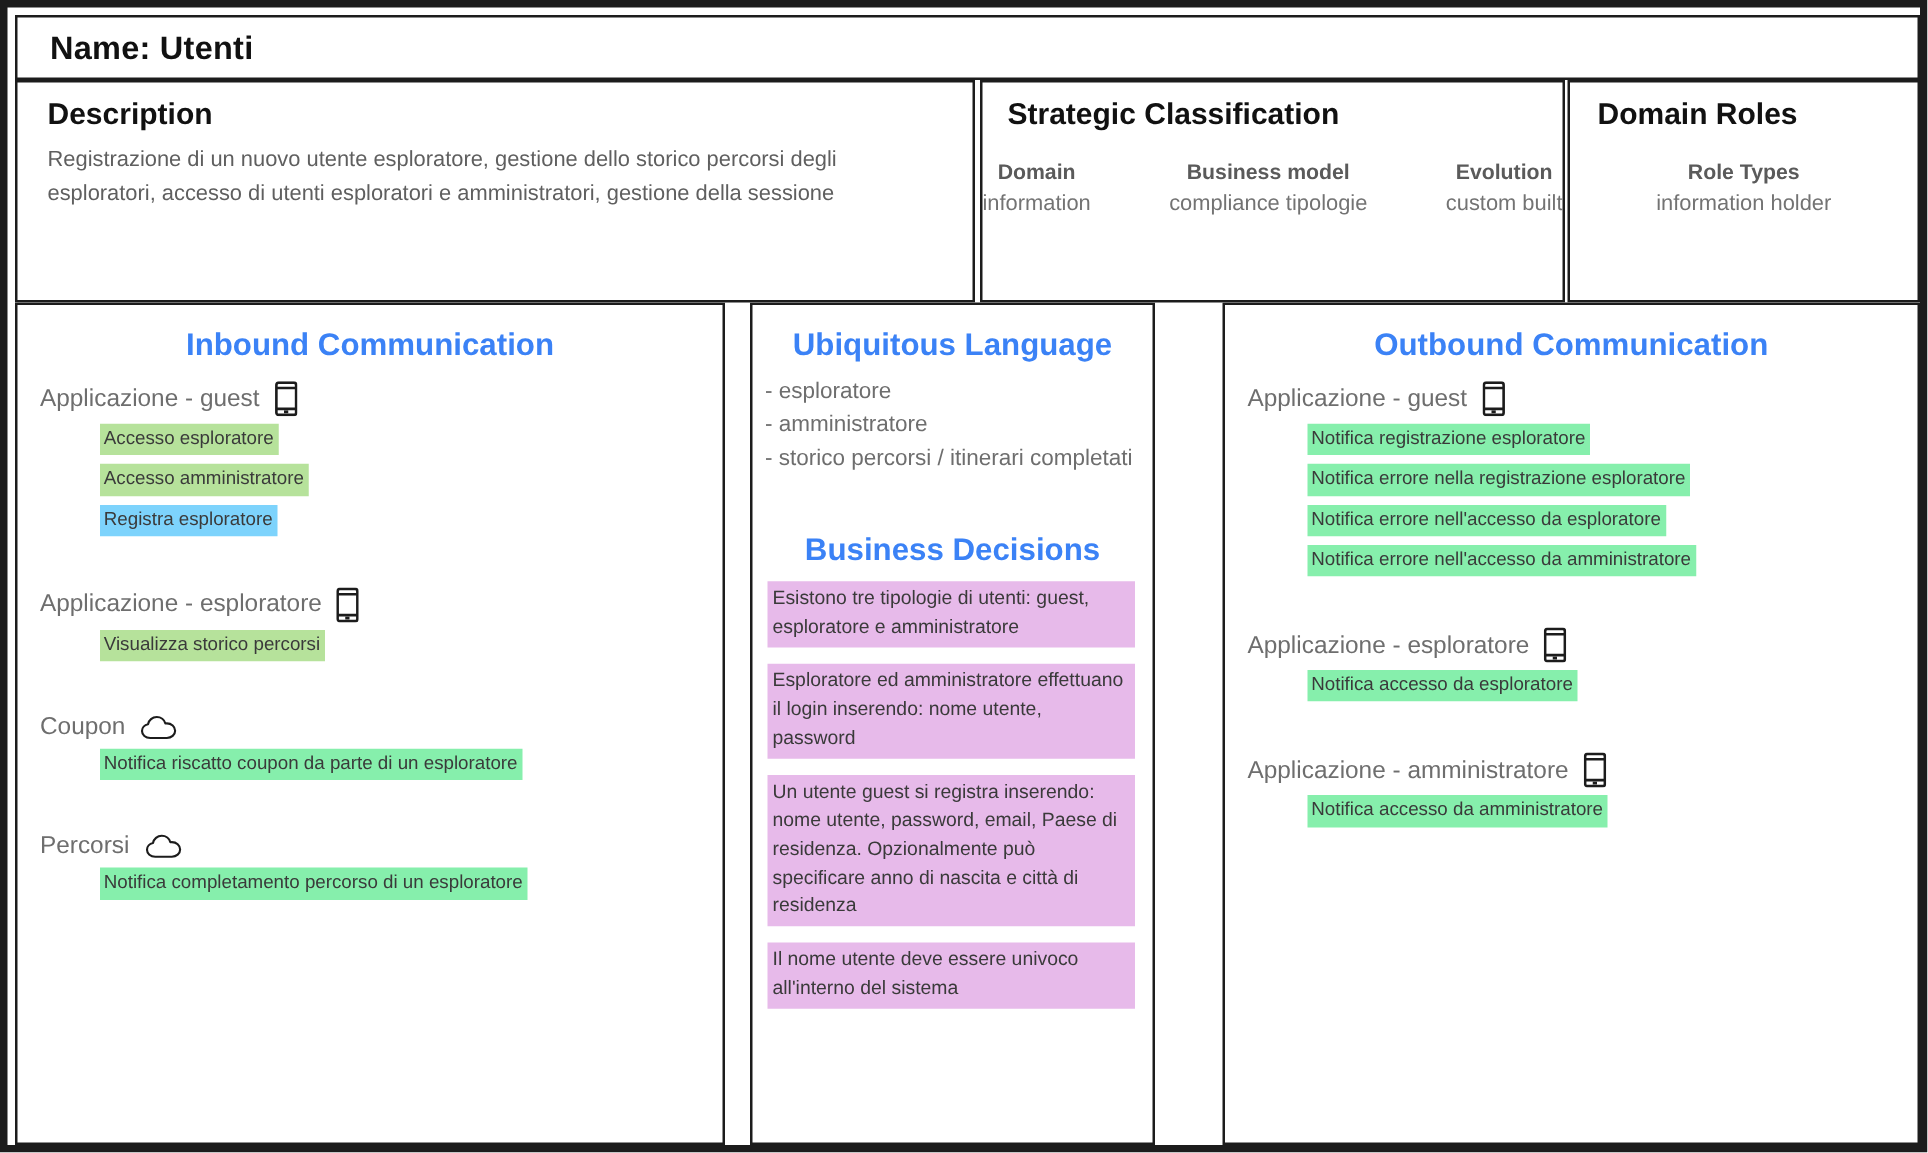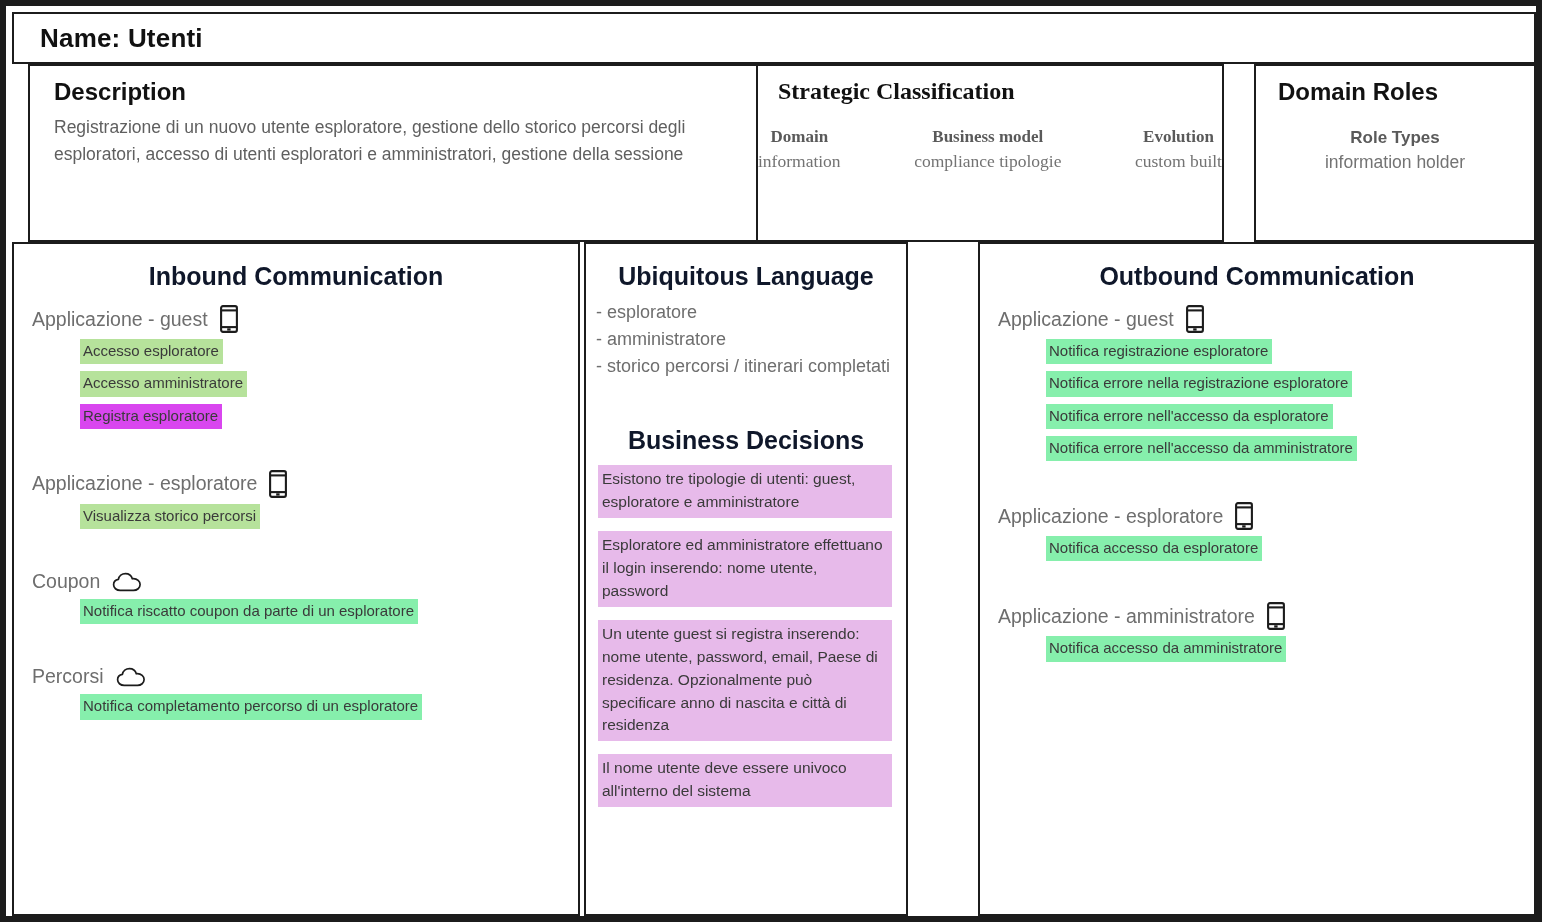--- a/index.html
+++ b/index.html
@@ -27,22 +27,22 @@
     display: flex; align-items: center;
   }
   .name-title {
     font-size: 26px; font-weight: bold; color: #111;
     padding-left: 26px; letter-spacing: .2px;
   }
 
   
   .row2 { position: absolute; left: 6px; top: 58px; width: 1524px; height: 178px; }
   .cell { position: absolute; border: 2px solid #1c1c1c; background: #fff; top: 0; height: 178px; }
-  .cell-desc { left: 16px; width: 768px; }
-  .cell-strat { left: 744px; width: 468px; font-family: Liberation Serif, serif; }
+  .cell-desc { left: 0; width: 768px; }
+  .cell-strat { left: 772px; width: 468px; }
   .cell-roles { left: 1242px; width: 282px; }
 
   .cell h2 {
     margin: 0; padding: 12px 0 0 0;
     font-size: 24px; font-weight: bold; color: #111;
   }
   .cell-desc h2 { padding-left: 24px; }
   .cell-strat h2 { padding-left: 20px; }
   .cell-roles h2 { padding-left: 22px; }
 
@@ -58,26 +58,26 @@
   .strat-col { text-align: center; }
   .strat-key { font-size: 17px; font-weight: bold; color: #5a5a5a; }
   .strat-val { font-size: 17.5px; color: #737373; margin-top: 4px; }
 
   .roles-wrap { padding-top: 22px; text-align: center; }
 
   
   .row3 { position: absolute; left: 6px; top: 236px; width: 1524px; height: 674px; }
   .col { position: absolute; top: 0; height: 674px; border: 2px solid #1c1c1c; background: #fff; overflow: hidden; }
   .col-in  { left: 0;    width: 568px; }
-  .col-ul  { left: 572px; width: 324px; }
+  .col-ul  { left: 588px; width: 324px; }
   .col-out { left: 966px; width: 558px; }
 
   .col-title {
     text-align: center;
-    font-size: 25px; font-weight: bold; color: #0f172a;
+    font-size: 25px; font-weight: bold; color: #3b82f6;
     padding-top: 18px;
   }
   .col-title.second { padding-top: 46px; }
 
   .col-body { padding: 14px 18px 0 18px; }
 
   .group { margin-bottom: 34px; }
   .group-head {
     display: flex; align-items: center; gap: 12px;
     font-size: 19.5px; color: #6e6e6e;
@@ -86,21 +86,21 @@
   .msg {
     display: inline-block;
     font-size: 15px; color: #3a3a3a;
     padding: 2px 4px 3px 3px;
     margin-bottom: 7px;
     line-height: 1.35;
     margin-left: 48px;
   }
   .msg-wrap { display: block; }
   .hl-green  { background: #b6e29b; }
-  .hl-blue   { background: #d946ef; }
+  .hl-blue   { background: #7dd3fc; }
   .hl-yellow { background: #86efac; }
 
   .ul-list { font-size: 18px; color: #6e6e6e; line-height: 1.5; padding: 8px 0 0 10px; }
   .ul-list div { white-space: nowrap; }
 
   .bd-list { padding: 10px 14px 0 12px; }
   .bd-item {
     background: #e7baea;
     color: #3a3a3a;
     font-size: 15.5px;

